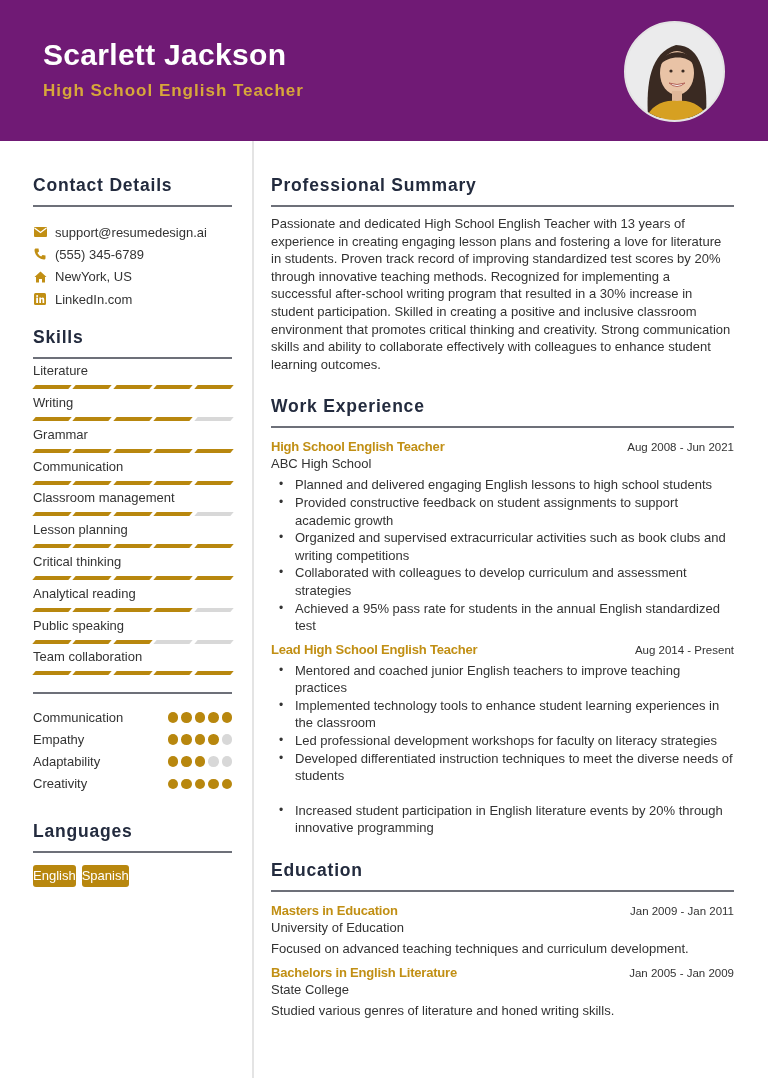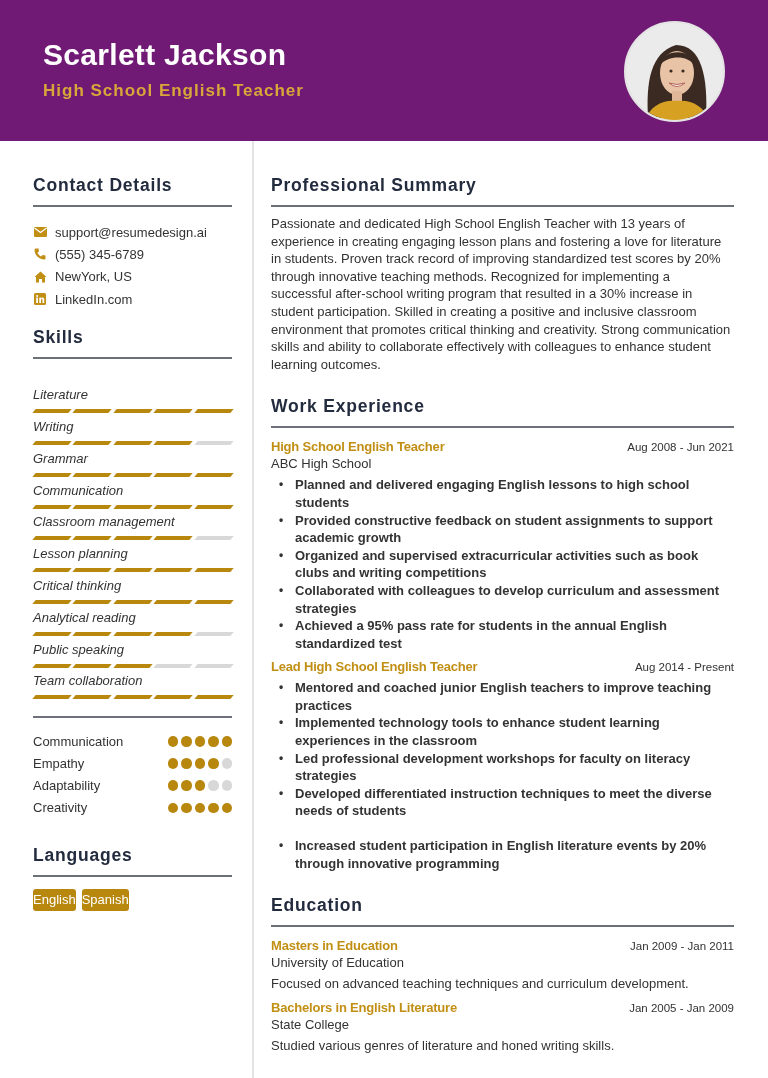--- a/index.html
+++ b/index.html
@@ -16,21 +16,21 @@
   .left { position: absolute; left: 33px; top: 141px; width: 199px; }
   .right { position: absolute; left: 271px; top: 141px; width: 463px; }
 
   .sec-title { font-size: 17.5px; font-weight: bold; color: #232b3e; letter-spacing: 0.8px; }
   .sec-rule { height: 2px; background: #6d7079; margin-top: 9px; }
 
   .contact { margin-top: 14px; }
   .contact .row { display: flex; align-items: center; height: 22.3px; font-size: 13px; color: #333; }
   .contact .ic { width: 14px; height: 14px; margin-right: 8px; display: inline-flex; align-items: center; justify-content: center; }
 
-  .skills { margin-top: 28px; font-style: italic; }
+  .skills { margin-top: 4px; }
   .skill { height: 31.8px; }
   .skill .lbl { font-size: 13px; color: #333; line-height: 16px; }
   .bars { display: flex; margin-top: 6px; gap: 3px; }
   .bar { width: 37px; height: 4px; background: #b8870e; transform: skewX(-40deg); margin-left: 1px; }
   .bar.off { background: #d8d8d8; }
 
   .soft { margin-top: 12px; }
   .soft .row { display: flex; justify-content: space-between; align-items: center; height: 22.2px; font-size: 13px; color: #333; }
   .dots { display: flex; gap: 3px; }
   .dot { width: 10.5px; height: 10.5px; border-radius: 50%; background: #b8870e; }
@@ -39,21 +39,21 @@
   .langs { margin-top: 12px; display: flex; gap: 6px; }
   .lang { background: #b8870e; color: #fff; font-size: 13px; padding: 3px 0; border-radius: 3px; height: 22px; line-height: 16px; }
 
   .summary { font-size: 13px; line-height: 17.6px; color: #333; margin-top: 8px; }
 
   .job-head { display: flex; justify-content: space-between; align-items: baseline; }
   .job-title { font-size: 13px; font-weight: bold; color: #c18f14; letter-spacing: -0.2px; }
   .job-date { font-size: 11.5px; color: #333; }
   .job-org { font-size: 13px; color: #333; margin-top: 2px; }
   ul.bul { list-style: none; margin-top: 5px; }
-  ul.bul li { position: relative; padding-left: 24px; font-size: 13px; line-height: 17.6px; color: #333; font-weight: bold; }
+  ul.bul li { position: relative; padding-left: 24px; font-size: 13px; line-height: 17.6px; color: #333; }
   ul.bul li::before { content: "•"; position: absolute; left: 8px; top: 0; font-size: 12px; }
   .edu-desc { font-size: 13px; color: #333; margin-top: 6px; }
 </style>
 </head>
 <body>
 
 <div class="header">
   <div class="name">Scarlett Jackson</div>
   <div class="role">High School English Teacher</div>
   <div class="avatar">

